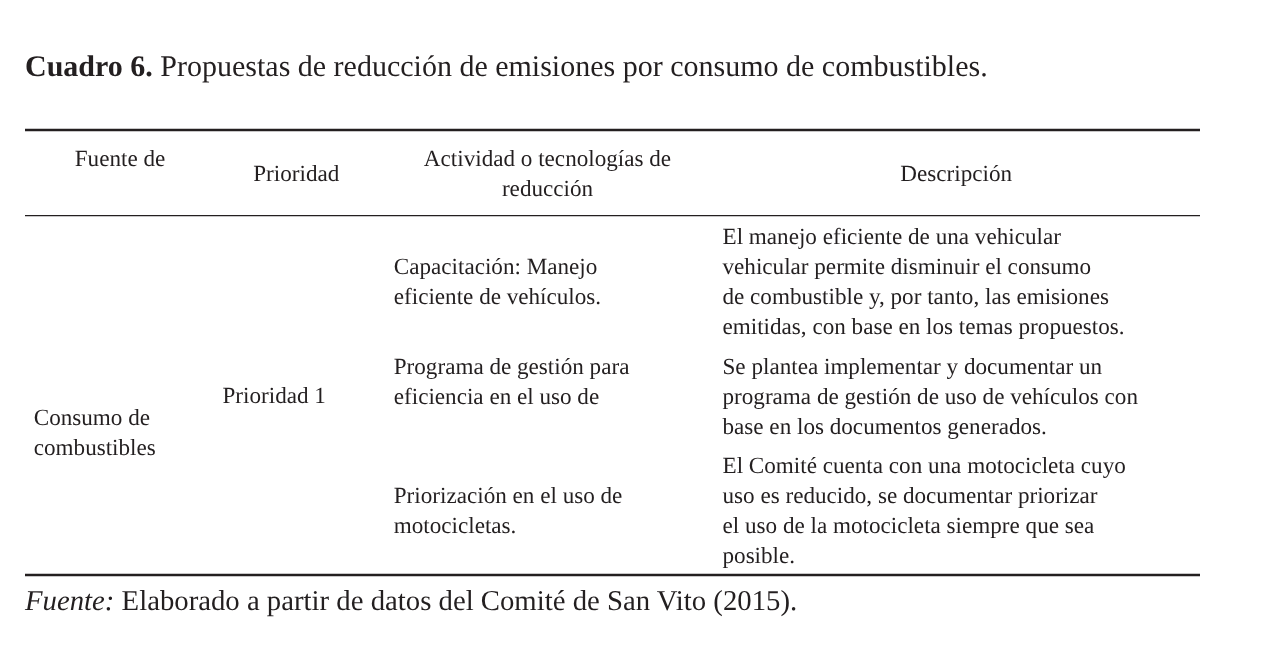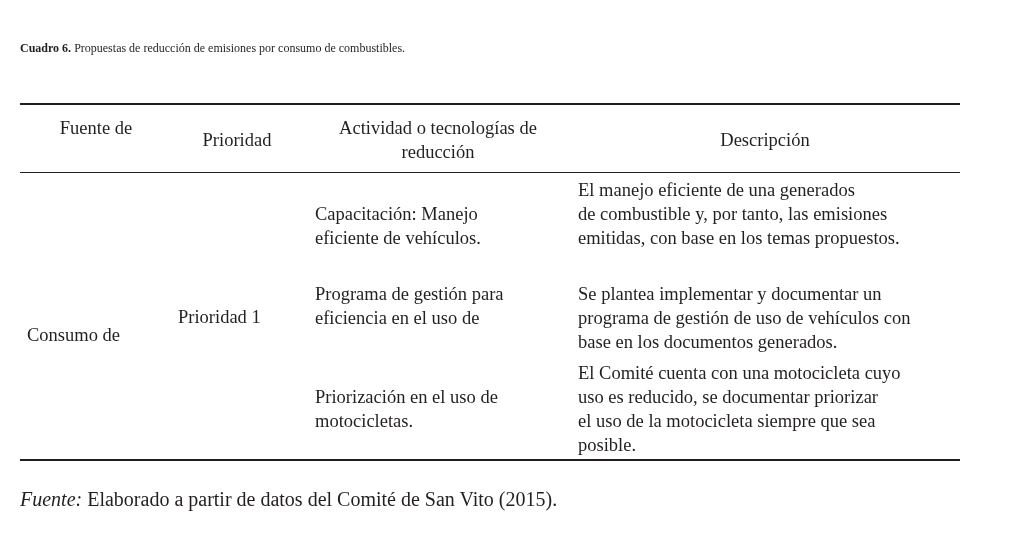--- a/index.html
+++ b/index.html
@@ -1,26 +1,26 @@
 <!DOCTYPE html>
 <html><head>
 <meta charset="utf-8">
 <style>
   html, body { margin:0; padding:0; background:#ffffff; }
   body { width:1017px; height:537px; position:relative; overflow:hidden;
          font-family:"Liberation Serif","DejaVu Serif",serif; color:#231f20; }
-  .caption { position:absolute; left:20px; top:41px; font-size:12px; white-space:nowrap; }
+  .caption { position:absolute; left:20px; top:41px; font-size:24px; white-space:nowrap; }
   .caption b { font-weight:bold; }
   .rule { position:absolute; left:20px; width:940px; background:#231f20; }
   .rule.top { top:103px; height:1.5px; }
   .rule.mid { top:172px; height:1px; }
   .rule.bot { top:459px; height:1.5px; }
   .cell { position:absolute; font-size:18.5px; line-height:24px; }
   .hdr { text-align:center; }
-  .source { position:absolute; left:20px; top:488px; font-size:20px; white-space:nowrap; }
+  .source { position:absolute; left:20px; top:468px; font-size:23px; white-space:nowrap; }
   .source i { font-style:italic; }
 </style>
 </head>
 <body>
 
 <div class="caption"><b>Cuadro 6.</b><span> Propuestas de reducción de emisiones por consumo de combustibles.</span></div>
 
 <div class="rule top"></div>
 
 <div class="cell hdr" style="left:20px;top:116px;width:152px;">
@@ -34,29 +34,31 @@
   <div>reducción</div>
 </div>
 <div class="cell hdr" style="left:570px;top:128px;width:390px;">
   <div>Descripción</div>
 </div>
 
 <div class="rule mid"></div>
 
 <div class="cell" style="left:27px;top:293px;width:150px;margin-top:30px;">
   <div>Consumo de</div>
+  <div>combustibles</div>
 </div>
 <div class="cell" style="left:178px;top:305px;width:120px;">Prioridad 1</div>
 
 <div class="cell" style="left:315px;top:202px;width:250px;">
   <div>Capacitación: Manejo</div>
   <div>eficiente de vehículos.</div>
 </div>
 <div class="cell" style="left:578px;top:178px;width:385px;">
-  <div>El manejo eficiente de una generados</div>
+  <div>El manejo eficiente de una vehicular</div>
+  <div>vehicular permite disminuir el consumo</div>
   <div>de combustible y, por tanto, las emisiones</div>
   <div>emitidas, con base en los temas propuestos.</div>
 </div>
 
 <div class="cell" style="left:315px;top:282px;width:250px;">
   <div>Programa de gestión para</div>
   <div>eficiencia en el uso de</div>
 </div>
 <div class="cell" style="left:578px;top:282px;width:385px;">
   <div>Se plantea implementar y documentar un</div>

